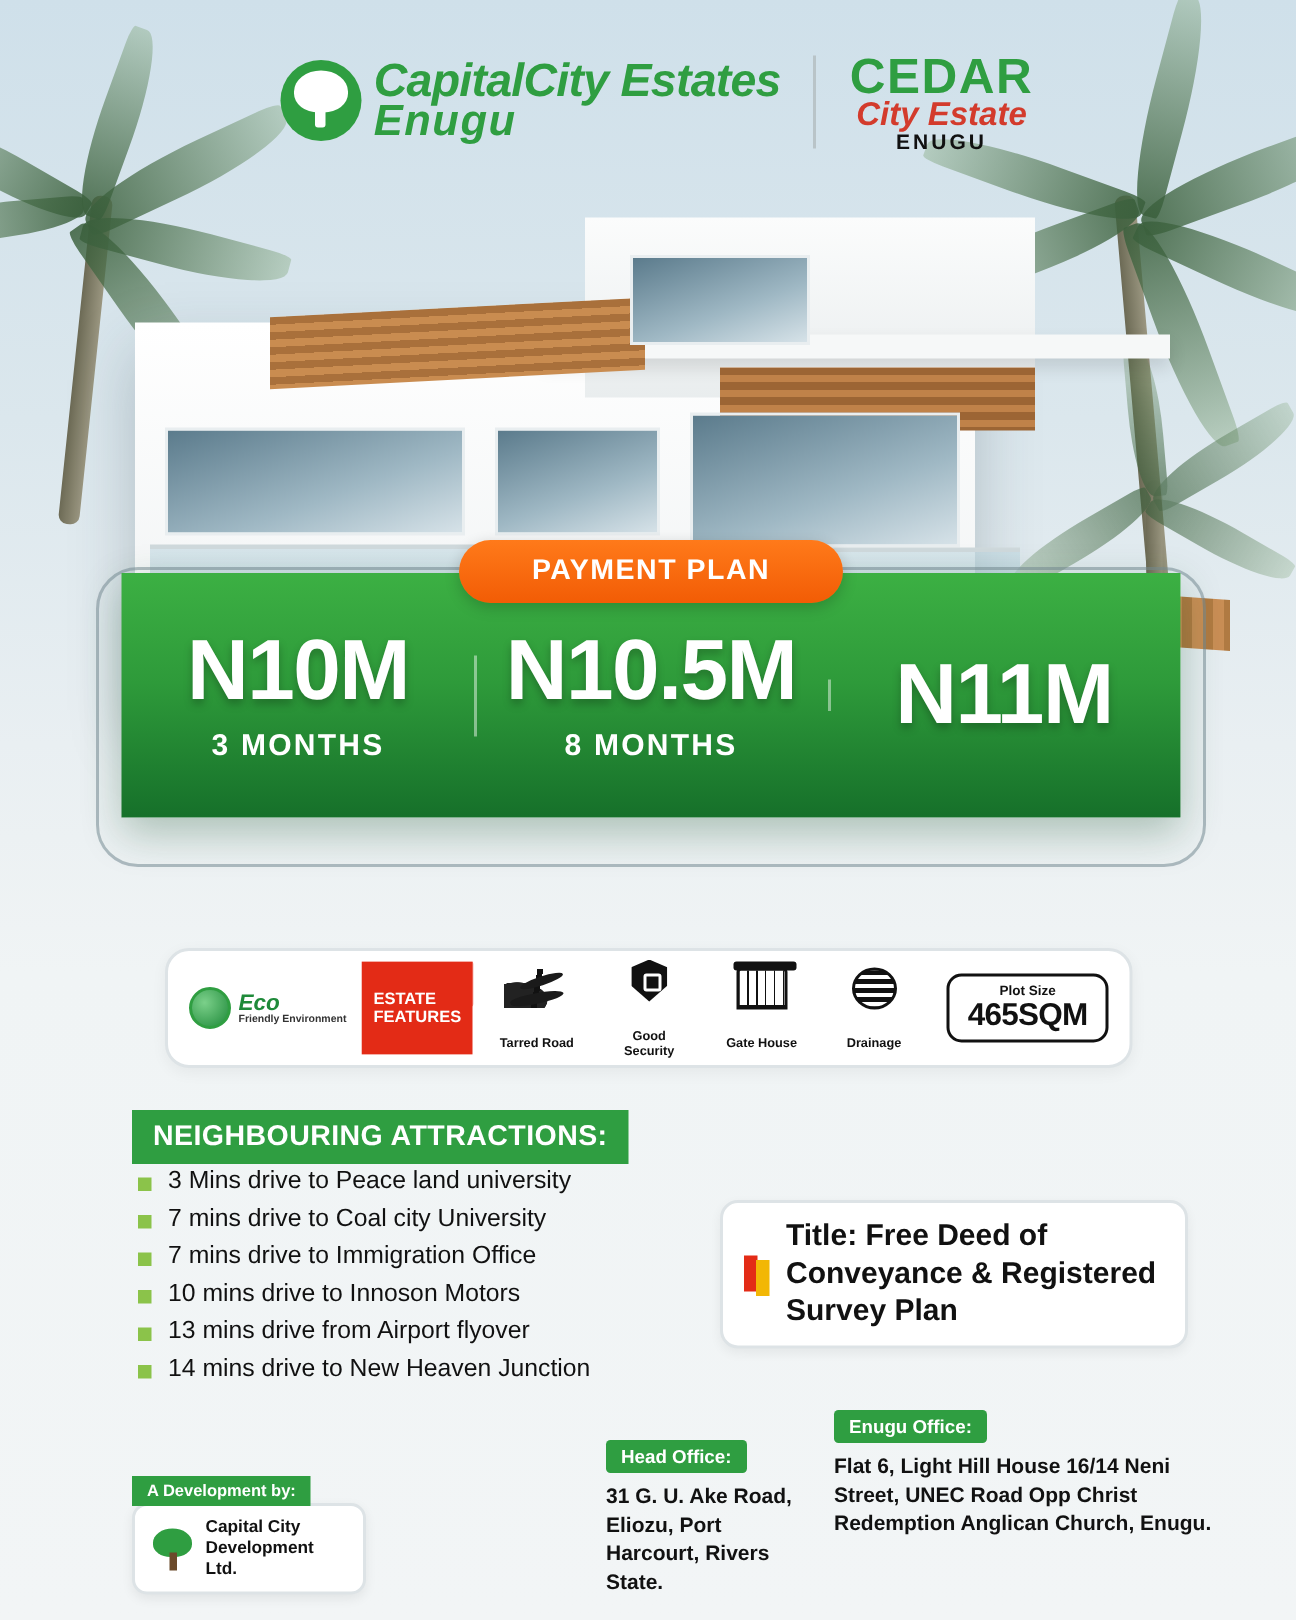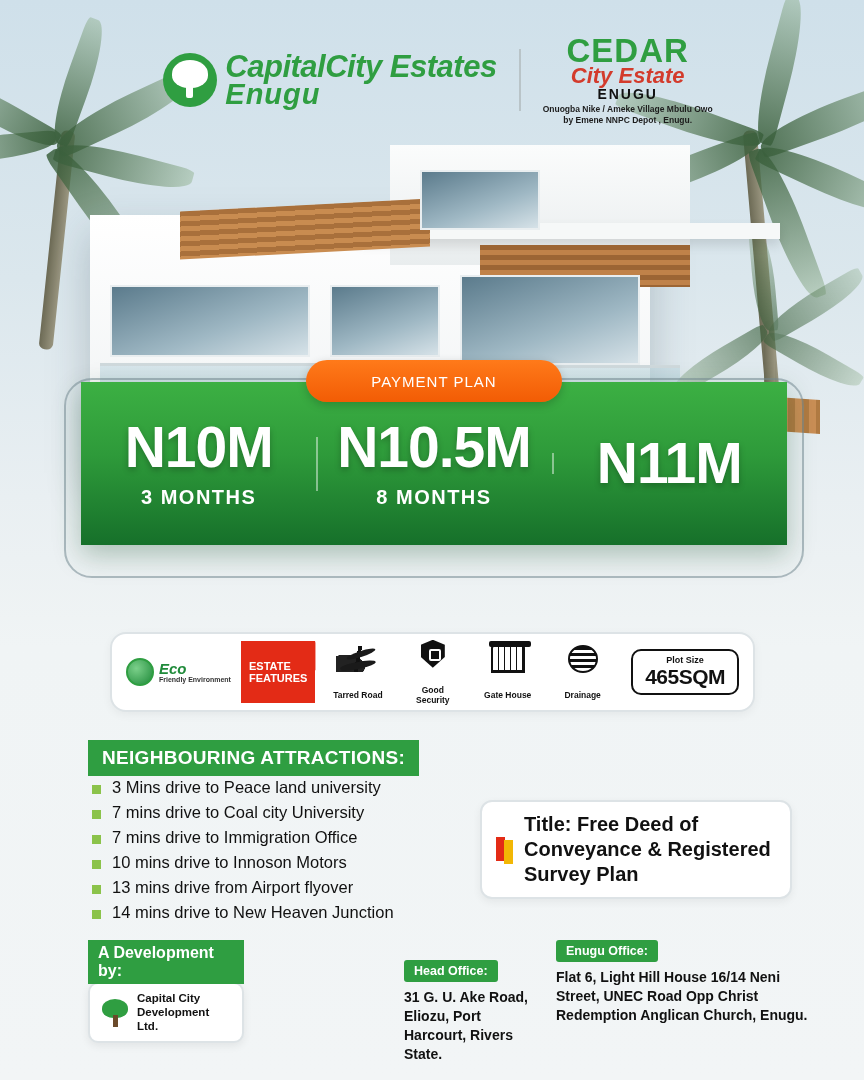--- a/index.html
+++ b/index.html
@@ -125,21 +125,21 @@
     background: radial-gradient(ellipse at center, rgba(60,80,90,.25), rgba(60,80,90,0) 70%);
   }
 
   
   .plan-wrap { position: absolute; left: 64px; top: 360px; width: 740px; z-index: 9; }
   .plan-badge {
     width: 256px; height: 42px; margin: 0 auto;
     background: linear-gradient(180deg,#ff7a1a,#f25c05);
     border-radius: 21px; color: #fff;
     display: flex; align-items: center; justify-content: center;
-    font-size: 15px; font-weight: 400; letter-spacing: 1px;
+    font-size: 19px; font-weight: 700; letter-spacing: 1px;
     box-shadow: 0 3px 10px rgba(0,0,0,.2);
     position: relative; z-index: 3;
   }
   .plan-outline {
     position: absolute; left: 0; top: 18px; width: 740px; height: 200px;
     border: 2px solid rgba(120,140,150,.55); border-radius: 28px;
   }
   .plan-band {
     position: relative; margin: -20px auto 0; width: 706px; height: 163px;
     background: linear-gradient(180deg,#3cb043 0%, #2e9a3a 45%, #16702a 100%);
@@ -267,22 +267,22 @@
   .title-icon i { position: absolute; display: block; width: 9px; height: 24px; }
   .title-icon i:nth-child(1) { left: 0; top: 0; background: #e32b16; }
   .title-icon i:nth-child(2) { left: 8px; top: 3px; background: #f2b705; }
   .title-box .txt { font-size: 20px; font-weight: 700; color: #111; line-height: 1.25; }
 
   
   .dev-box {
     position: absolute; left: 88px; top: 940px; width: 156px; z-index: 9;
   }
   .dev-label {
-    background: #2f9e41; color: #fff; font-size: 16px; font-weight: 700;
-    padding: 4px 10px; display: inline-block;
+    background: #2f9e41; color: #fff; font-size: 11px; font-weight: 700;
+    padding: 4px 10px; display: inline-block; margin-top: 44px;
   }
   .dev-card {
     background: #fff; border: 2px solid #dde3e6; border-radius: 10px;
     margin-top: -2px; padding: 8px 10px; display: flex; align-items: center; gap: 7px;
     box-shadow: 0 3px 8px rgba(0,0,0,.07);
   }
   .dev-tree { width: 30px; height: 30px; position: relative; flex: none; }
   .dev-tree .c {
     position: absolute; left: 2px; top: 1px; width: 26px; height: 19px;
     background: #2f9e41; border-radius: 50% 50% 45% 45%;
@@ -344,22 +344,20 @@
       <div class="words">
         <div class="l1">CapitalCity Estates</div>
         <div class="l2">Enugu</div>
       </div>
     </div>
     <div class="divider-v"></div>
     <div class="logo-right">
       <div class="cedar">CEDAR</div>
       <div class="city">City Estate</div>
       <div class="enugu">ENUGU</div>
-      <div class="addr" style="white-space:pre-line;">Onuogba Nike / Ameke Village Mbulu Owo
-by Emene NNPC Depot , Enugu.</div>
     </div>
   </div>
 
   <div class="hero">
     <div class="ground-shadow"></div>
     <div class="house-main"></div>
     <div class="house-top"></div>
     <div class="roof-slab"></div>
     <div class="wood-pergola"></div>
     <div class="wood-pergola2"></div>

